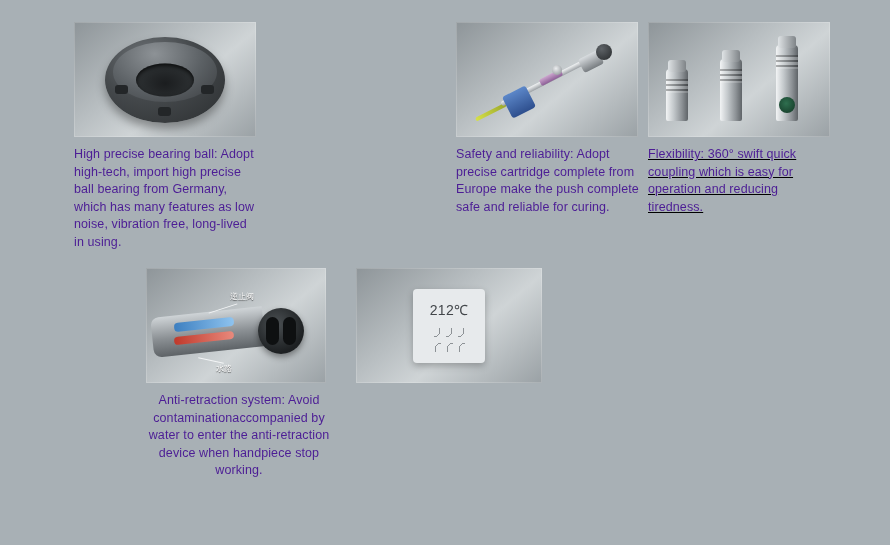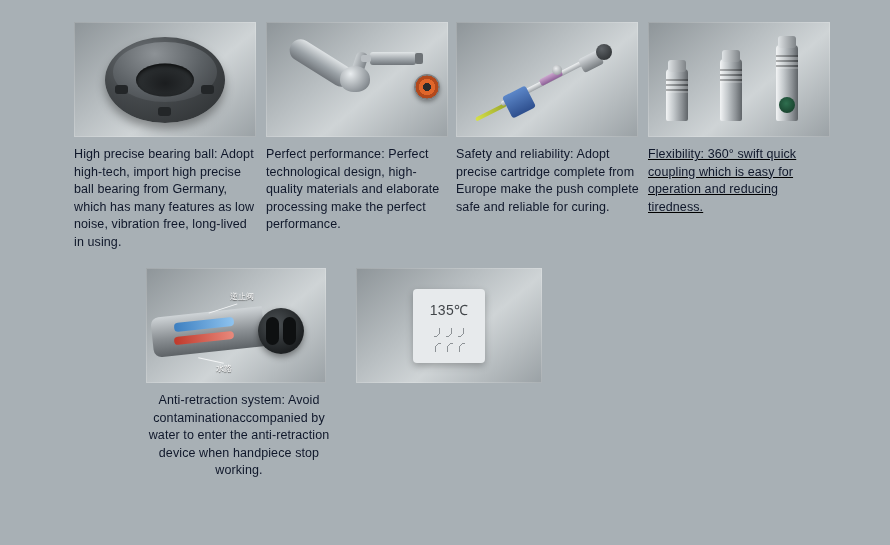--- a/index.html
+++ b/index.html
@@ -25,21 +25,21 @@
     position: absolute;
   }
   .thumb {
     position: relative;
     overflow: hidden;
     background: linear-gradient(140deg, #8e9599 0%, #b9bfc2 40%, #cfd4d6 60%, #9aa1a5 100%);
     box-shadow: 0 0 0 1px rgba(255,255,255,0.18) inset;
   }
   .caption {
     margin-top: 9px;
-    color: #0f172a;
+    color: #4c1d95;
     font-size: 12.5px;
     line-height: 17.5px;
     letter-spacing: 0.1px;
   }
   
   .row1 .thumb { width: 182px; height: 115px; }
   .row1 .caption { width: 186px; }
   .c1 { left: 74px;  top: 22px; }
   .c2 { left: 266px; top: 22px; }
   .c3 { left: 456px; top: 22px; }
@@ -341,30 +341,20 @@
         <div class="ring-top"></div>
         <div class="ring-hole"></div>
         <div class="ring-notch nA"></div>
         <div class="ring-notch nB"></div>
         <div class="ring-notch nC"></div>
       </div>
     </div>
     <div class="caption">High precise bearing ball: Adopt high-tech, import high precise ball bearing from Germany, which has many features as low noise, vibration free, long-lived in using.</div>
   </div>
 
-  <div class="feature-card row1 c2">
-    <div class="thumb">
-      <div class="hp-body"></div>
-      <div class="hp-neck"></div>
-      <div class="hp-head"></div>
-      <div class="hp-cart"></div>
-      <div class="hp-disc"></div>
-    </div>
-    <div class="caption">Perfect performance: Perfect technological design, high-quality materials and elaborate processing make the perfect performance.</div>
-  </div>
 
   <div class="feature-card row1 c3">
     <div class="thumb">
       <div class="ca-green"></div>
       <div class="ca-shaft"></div>
       <div class="ca-blue"></div>
       <div class="ca-purple"></div>
       <div class="ca-small"></div>
       <div class="ca-cap"></div>
       <div class="ca-knob"></div>
@@ -397,21 +387,21 @@
       <div class="ar-lead2"></div>
       <div class="ar-label ar-label-top">逆止阀</div>
       <div class="ar-label ar-label-bot">水路</div>
     </div>
     <div class="caption">Anti-retraction system: Avoid contaminationaccompanied by water to enter the anti-retraction device when handpiece stop working.</div>
   </div>
 
   <div class="feature-card row2 c6">
     <div class="thumb">
       <div class="st-card">
-        <div class="st-temp">135℃</div>
+        <div class="st-temp">212℃</div>
         <div class="st-waves">
           <span></span>
           <span></span>
           <span></span>
         </div>
       </div>
     </div>
   </div>
 
 </div>

